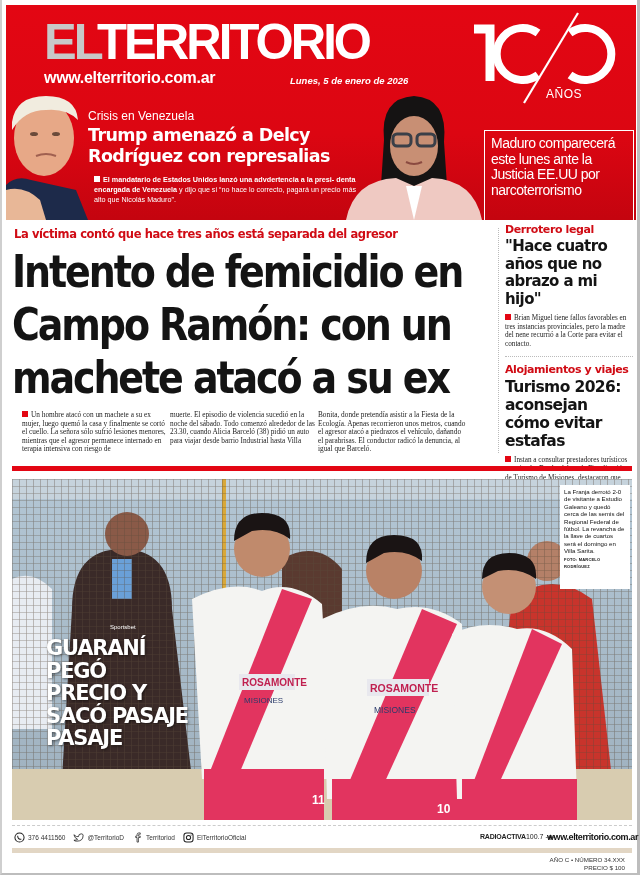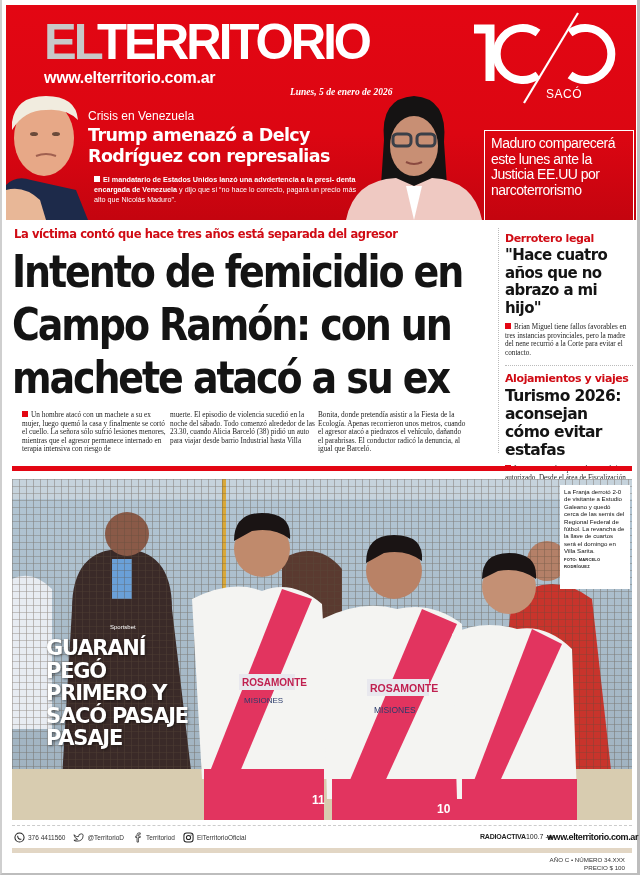--- a/index.html
+++ b/index.html
@@ -7,21 +7,21 @@
   body { font-family: "Liberation Sans", sans-serif; color: #111; position: relative; }
 
   .page { position: absolute; left: 0; top: 0; width: 640px; height: 875px; background: #fff; border-right: 3px solid #bdbdbd; border-left: 2px solid #cfcfcf; border-bottom: 2px solid #bdbdbd; }
 
   
   .masthead { position: absolute; left: 4px; top: 5px; width: 630px; height: 215px; background: linear-gradient(180deg, #e30613 0%, #dc0612 60%, #c4040f 100%); overflow: hidden; }
   .logo { position: absolute; left: 38px; top: 12px; font-family: "Liberation Sans", sans-serif; font-weight: 700; font-size: 50px; letter-spacing: -3px; line-height: 50px; white-space: nowrap; transform: scaleX(0.98); transform-origin: left; }
   .logo .el { color: #c8c8c8; margin-top: 43px; }
   .logo .terr { color: #ffffff; }
   .site-url { position: absolute; left: 38px; top: 64px; color: #fff; font-weight: 700; font-size: 16px; letter-spacing: -0.3px; }
-  .date { position: absolute; left: 284px; top: 82px; color: #fff; font-weight: 700; font-style: italic; font-size: 9.5px; font-family: Liberation Serif, serif; }
+  .date { position: absolute; left: 284px; top: 70px; color: #fff; font-weight: 700; font-style: italic; font-size: 9.5px; }
 
   .centenary { position: absolute; left: 460px; top: 6px; width: 150px; height: 95px; }
   .centenary .anos { position: absolute; left: 80px; top: 76px; color: #fff; font-size: 12px; letter-spacing: 0.5px; }
 
   
   .photo-trump { position: absolute; left: 0; top: 85px; width: 82px; height: 130px; }
   .photo-delcy { position: absolute; left: 330px; top: 85px; width: 150px; height: 130px; }
 
   .kicker-venez { position: absolute; left: 82px; top: 104px; color: #fff; font-size: 12px; font-weight: 400; }
   .head-trump { position: absolute; left: 82px; top: 120px; color: #fff; font-family: "DejaVu Sans", sans-serif; font-weight: 700; font-size: 17.5px; line-height: 21px; letter-spacing: -0.6px; width: 260px; }
@@ -35,21 +35,21 @@
 
   
   .main-kicker { position: absolute; left: 12px; top: 227px; color: #d00b14; font-family: "DejaVu Sans", sans-serif; font-weight: 700; font-size: 11.5px; letter-spacing: -0.4px; white-space: nowrap; }
   .main-head { position: absolute; left: 10px; top: 245px; width: 470px; font-family: "DejaVu Sans Condensed", "DejaVu Sans", sans-serif; font-weight: 700; font-size: 44px; line-height: 53px; letter-spacing: -2.2px; color: #141414; transform: scaleX(0.96); transform-origin: left; }
   .main-body { position: absolute; left: 10px; top: 411px; width: 468px; display: flex; gap: 0; font-family: "Liberation Serif", serif; font-size: 7.3px; line-height: 8.6px; color: #222; margin-left: 10px; }
   .main-body .col { width: 148px; }
 
   .vsep { position: absolute; left: 496px; top: 228px; width: 0; height: 225px; border-left: 1px dotted #bbb; }
 
   
-  .side { position: absolute; left: 503px; top: 232px; width: 128px; }
+  .side { position: absolute; left: 503px; top: 223px; width: 128px; }
   .side .kick { color: #d00b14; font-family: "DejaVu Sans", sans-serif; font-weight: 700; font-size: 11px; letter-spacing: -0.4px; }
   .side .head { font-family: "DejaVu Sans", sans-serif; font-weight: 700; font-size: 15px; line-height: 17.5px; letter-spacing: -0.6px; color: #141414; margin-top: 2px; }
   .side .sum { font-family: "Liberation Serif", serif; font-size: 7.2px; line-height: 8.6px; color: #222; margin-top: 6px; }
   .side .divider { border-top: 1px dotted #bbb; margin: 8px 0 6px; }
 
   .red-rule { position: absolute; left: 10px; top: 466px; width: 620px; height: 5px; background: #e30613; }
 
   
   .sport-photo { position: absolute; left: 10px; top: 479px; width: 620px; height: 341px; overflow: hidden; background: #9fb4c6; }
   .sport-photo svg { position: absolute; left: 0; top: 0; }
@@ -80,21 +80,21 @@
     <div class="site-url">www.elterritorio.com.ar</div>
     <div class="date">Lunes, 5 de enero de 2026</div>
 
     <div class="centenary">
       <svg width="150" height="95" viewBox="0 0 150 95">
         <path d="M8 18 L24 18 L24 70" stroke="#fff" stroke-width="9" fill="none"></path>
         <path d="M72 22 A26 26 0 1 0 72 64" stroke="#fff" stroke-width="8" fill="none"></path>
         <path d="M104 22 A26 26 0 1 1 104 64" stroke="#fff" stroke-width="8" fill="none"></path>
         <line x1="112" y1="2" x2="58" y2="92" stroke="#fff" stroke-width="2.2"></line>
       </svg>
-      <span class="anos">SACÓ</span>
+      <span class="anos">AÑOS</span>
     </div>
 
     <svg class="photo-trump" viewBox="0 0 82 130">
       <rect x="0" y="0" width="82" height="130" fill="none"></rect>
       <path d="M0 130 L0 95 Q10 85 25 90 L70 100 L82 130 Z" fill="#1d2a4a"></path>
       <ellipse cx="38" cy="48" rx="30" ry="38" fill="#e7a887"></ellipse>
       <path d="M6 32 Q10 6 40 6 Q70 6 72 30 Q60 18 40 20 Q18 20 6 40 Z" fill="#f1ecdf"></path>
       <ellipse cx="28" cy="44" rx="4" ry="2" fill="#6b4a3a"></ellipse>
       <ellipse cx="50" cy="44" rx="4" ry="2" fill="#6b4a3a"></ellipse>
       <path d="M30 66 Q40 62 50 66" stroke="#a06050" stroke-width="2" fill="none"></path>
@@ -203,21 +203,21 @@
       <text x="358" y="213" font-family="Liberation Sans, sans-serif" font-weight="700" font-size="10.5" fill="#c02050">ROSAMONTE</text>
       <text x="362" y="234" font-family="Liberation Sans, sans-serif" font-size="8.5" fill="#2a3a6a">MISIONES</text>
       <text x="300" y="325" font-family="Liberation Sans, sans-serif" font-weight="700" font-size="12" fill="#fff">11</text>
       <text x="425" y="334" font-family="Liberation Sans, sans-serif" font-weight="700" font-size="12" fill="#fff">10</text>
       <text x="98" y="150" font-family="Liberation Sans, sans-serif" font-size="6" fill="#fff">Sportsbet</text>
     </svg>
 
     <div class="sport-head">
       <div>GUARANÍ</div>
       <div>PEGÓ</div>
-      <div>PRIMERO Y</div>
+      <div>PRECIO Y</div>
       <div>SACÓ PASAJE</div>
       <div>PASAJE</div>
     </div>
 
     <div class="caption-box">
       <div>La Franja derrotó 2-0 de visitante a Estudio Galeano y quedó cerca de las semis del Regional Federal de fútbol. La revancha de la llave de cuartos será el domingo en Villa Sarita.</div>
       <div class="credit">FOTO: MARCELO RODRÍGUEZ</div>
     </div>
   </div>
 

